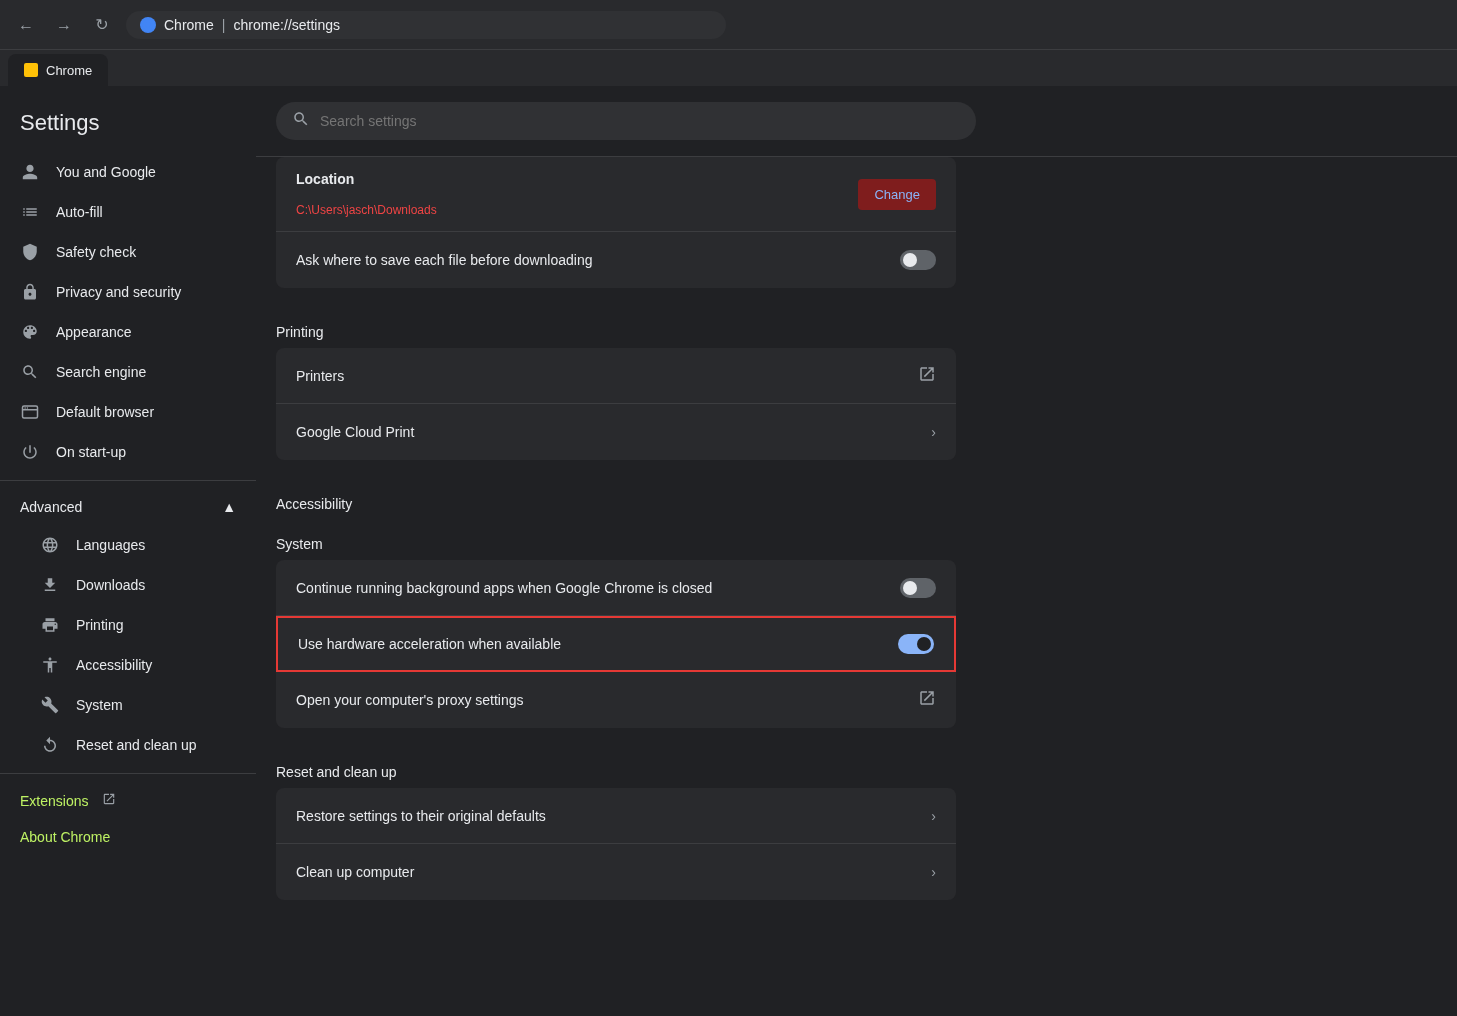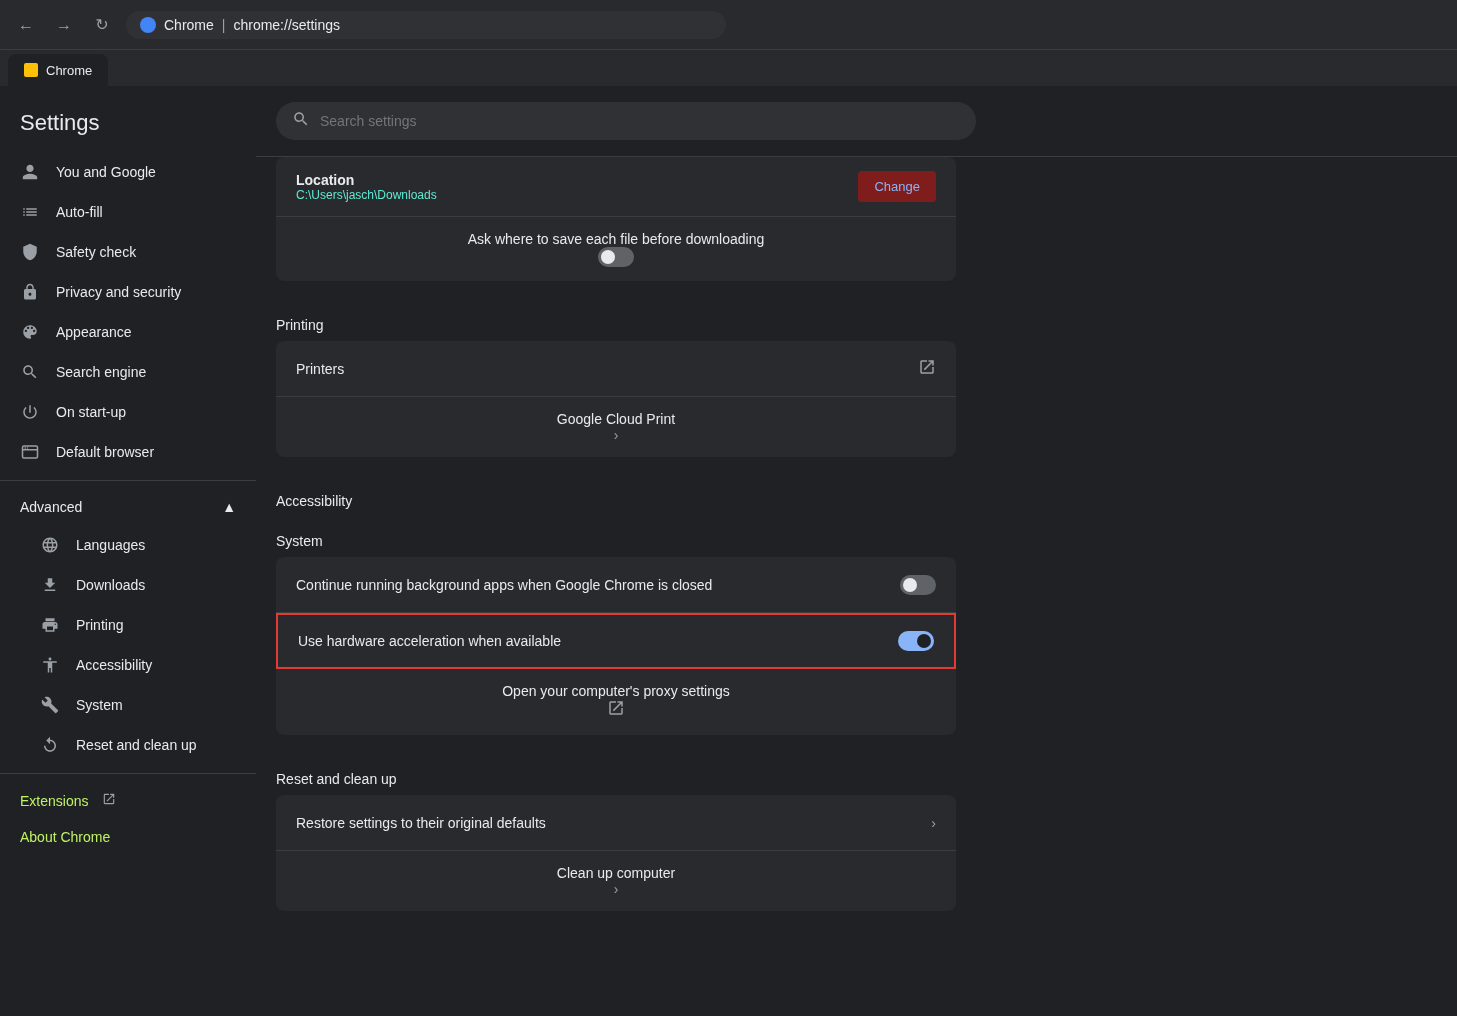--- a/index.html
+++ b/index.html
@@ -193,21 +193,21 @@
     }
 
     .setting-row {
       display: flex;
       align-items: center;
       justify-content: space-between;
       padding: 14px 20px;
       border-bottom: 1px solid #3c3d40;
       min-height: 56px;
     }
-    .setting-row:last-child { border-bottom: none; flex-direction: column; }
+    .setting-row:last-child { border-bottom: none; }
     .setting-row-left { flex: 1; }
     .setting-row-title {
       font-size: 14px;
       color: #e8eaed;
     }
     .setting-row-subtitle {
       font-size: 12px;
       color: #8ab4f8;
       margin-top: 2px;
     }
@@ -271,21 +271,21 @@
       font-size: 14px;
       flex-shrink: 0;
     }
 
     
     .location-block {
       display: flex;
       flex-direction: column;
     }
     .location-title { font-size: 14px; color: #e8eaed; font-weight: bold; }
-    .location-path { font-size: 12px; color: #5eead4; margin-top: 0; }
+    .location-path { font-size: 12px; color: #ef4444; margin-top: 16px; }
 
     
     .highlighted-row {
       border: 2px solid #e53935 !important;
       gap: 20px;
     }
 
     
     .setting-row.highlighted-row {
       border: 2px solid #e53935;
@@ -367,35 +367,35 @@
       <span class="s-icon">
         <svg width="18" height="18" viewBox="0 0 24 24" fill="currentColor">
             <path d="M15.5 14h-.79l-.28-.27C15.41 12.59 16 11.11 16 9.5 16 5.91 13.09 3 9.5 3S3 5.91 3 9.5 5.91 16 9.5 16c1.61 0 3.09-.59 4.23-1.57l.27.28v.79l5 4.99L20.49 19l-4.99-5zm-6 0C7.01 14 5 11.99 5 9.5S7.01 5 9.5 5 14 7.01 14 9.5 11.99 14 9.5 14z"></path>
           </svg>
       </span>
       <span>Search engine</span>
     </div>
     <div class="sidebar-item">
       <span class="s-icon">
         <svg width="18" height="18" viewBox="0 0 24 24" fill="currentColor">
-            <path d="M13 3h-2v10h2V3zm4.83 2.17l-1.42 1.42C17.99 7.86 19 9.81 19 12c0 3.87-3.13 7-7 7s-7-3.13-7-7c0-2.19 1.01-4.14 2.58-5.42L6.17 5.17C4.23 6.82 3 9.26 3 12c0 4.97 4.03 9 9 9s9-4.03 9-9c0-2.74-1.23-5.18-3.17-6.83z"></path>
-          </svg>
-      </span>
-      <span>On start-up</span>
-    </div>
-    <div class="sidebar-item">
-      <span class="s-icon">
-        <svg width="18" height="18" viewBox="0 0 24 24" fill="currentColor">
             <rect x="2" y="4" width="20" height="16" rx="2" ry="2" fill="none" stroke="currentColor" stroke-width="2"></rect>
             <line x1="2" y1="9" x2="22" y2="9" stroke="currentColor" stroke-width="2"></line>
             <circle cx="5.5" cy="6.5" r="1" fill="currentColor"></circle>
             <circle cx="8.5" cy="6.5" r="1" fill="currentColor"></circle>
           </svg>
       </span>
       <span>Default browser</span>
+    </div>
+    <div class="sidebar-item">
+      <span class="s-icon">
+        <svg width="18" height="18" viewBox="0 0 24 24" fill="currentColor">
+            <path d="M13 3h-2v10h2V3zm4.83 2.17l-1.42 1.42C17.99 7.86 19 9.81 19 12c0 3.87-3.13 7-7 7s-7-3.13-7-7c0-2.19 1.01-4.14 2.58-5.42L6.17 5.17C4.23 6.82 3 9.26 3 12c0 4.97 4.03 9 9 9s9-4.03 9-9c0-2.74-1.23-5.18-3.17-6.83z"></path>
+          </svg>
+      </span>
+      <span>On start-up</span>
     </div>
 
     <div class="sidebar-divider"></div>
 
     <div class="sidebar-section-header">
       <span>Advanced</span>
       <span>▲</span>
     </div>
 
     <div class="sidebar-subsection">

